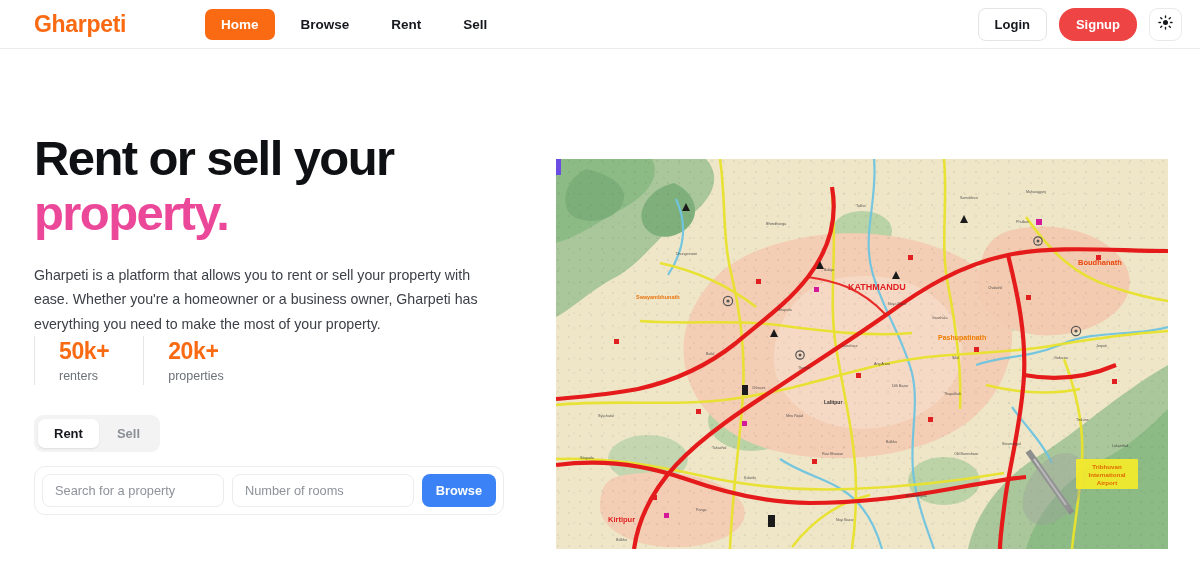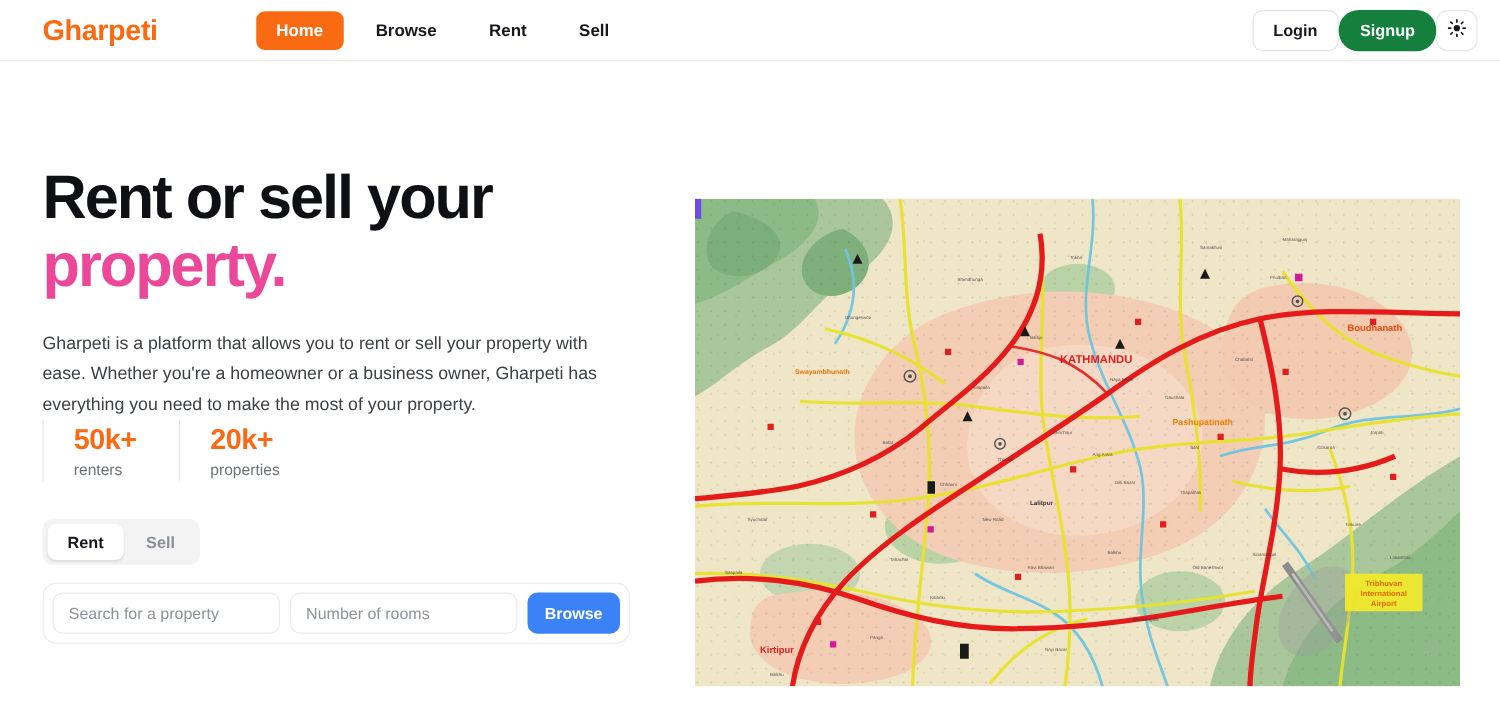--- a/index.html
+++ b/index.html
@@ -48,38 +48,38 @@
     white-space: nowrap;
   }
   .nav-link.active {
     background: #F96A12;
     color: #ffffff;
   }
   .nav-actions {
     position: absolute;
     right: 18px;
     display: flex;
-    gap: 0;
+    gap: 12px;
   }
   .btn-login {
     font-size: 13px;
     font-weight: 600;
     color: #16181d;
     background: #fff;
     border: 1px solid #e4e4e4;
     border-radius: 8px;
     padding: 8px 16px;
     cursor: pointer;
     font-family: "Liberation Sans", sans-serif;
   }
   .btn-signup {
     font-size: 13px;
     font-weight: 600;
     color: #fff;
-    background: #15803d;
+    background: #ef4444;
     border: none;
     border-radius: 16px;
     padding: 9px 17px;
     cursor: pointer;
     font-family: "Liberation Sans", sans-serif;
   }
   .btn-theme {
     width: 33px; height: 33px;
     background: #fff;
     border: 1px solid #e9e9e9;

